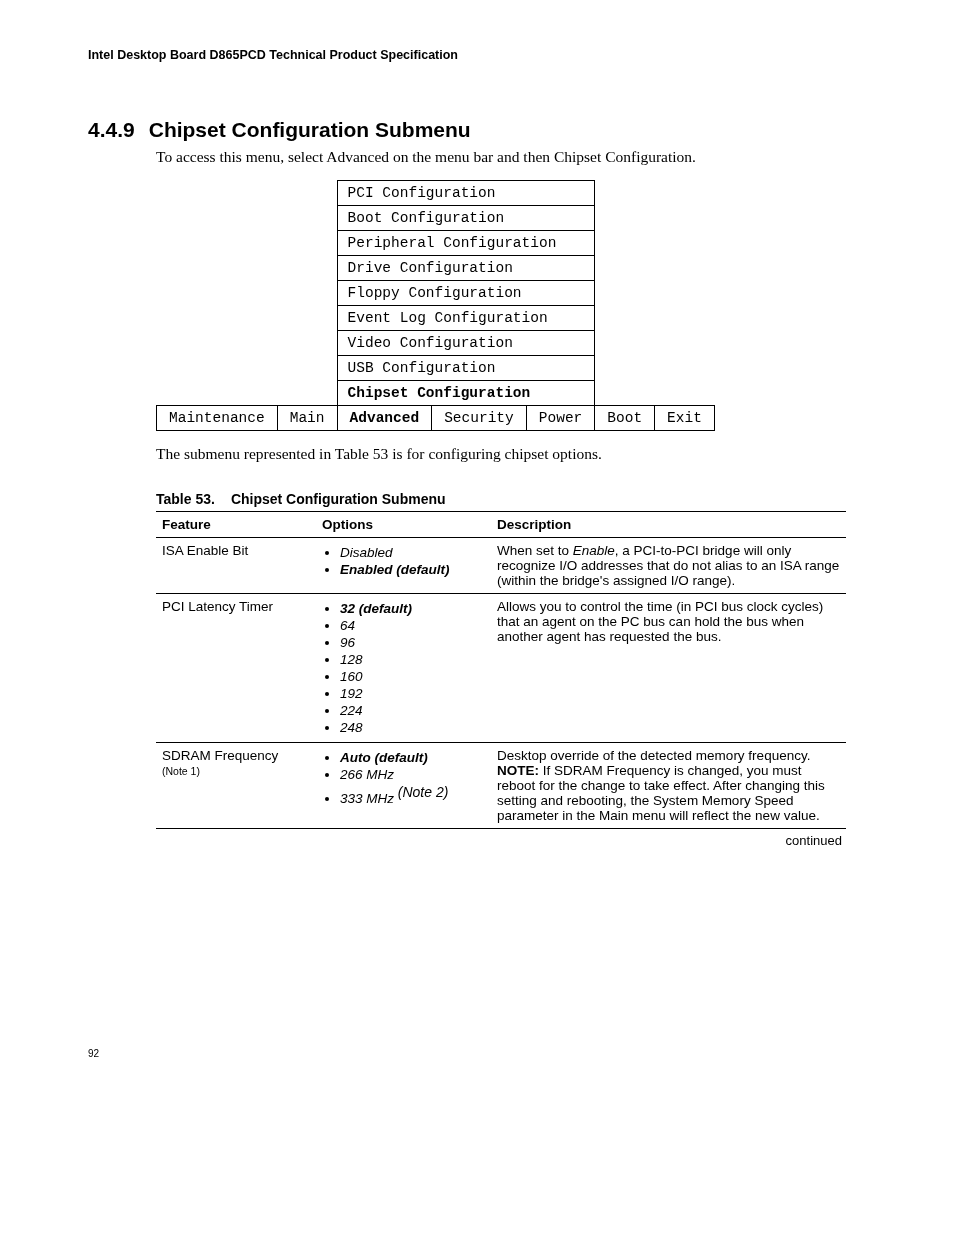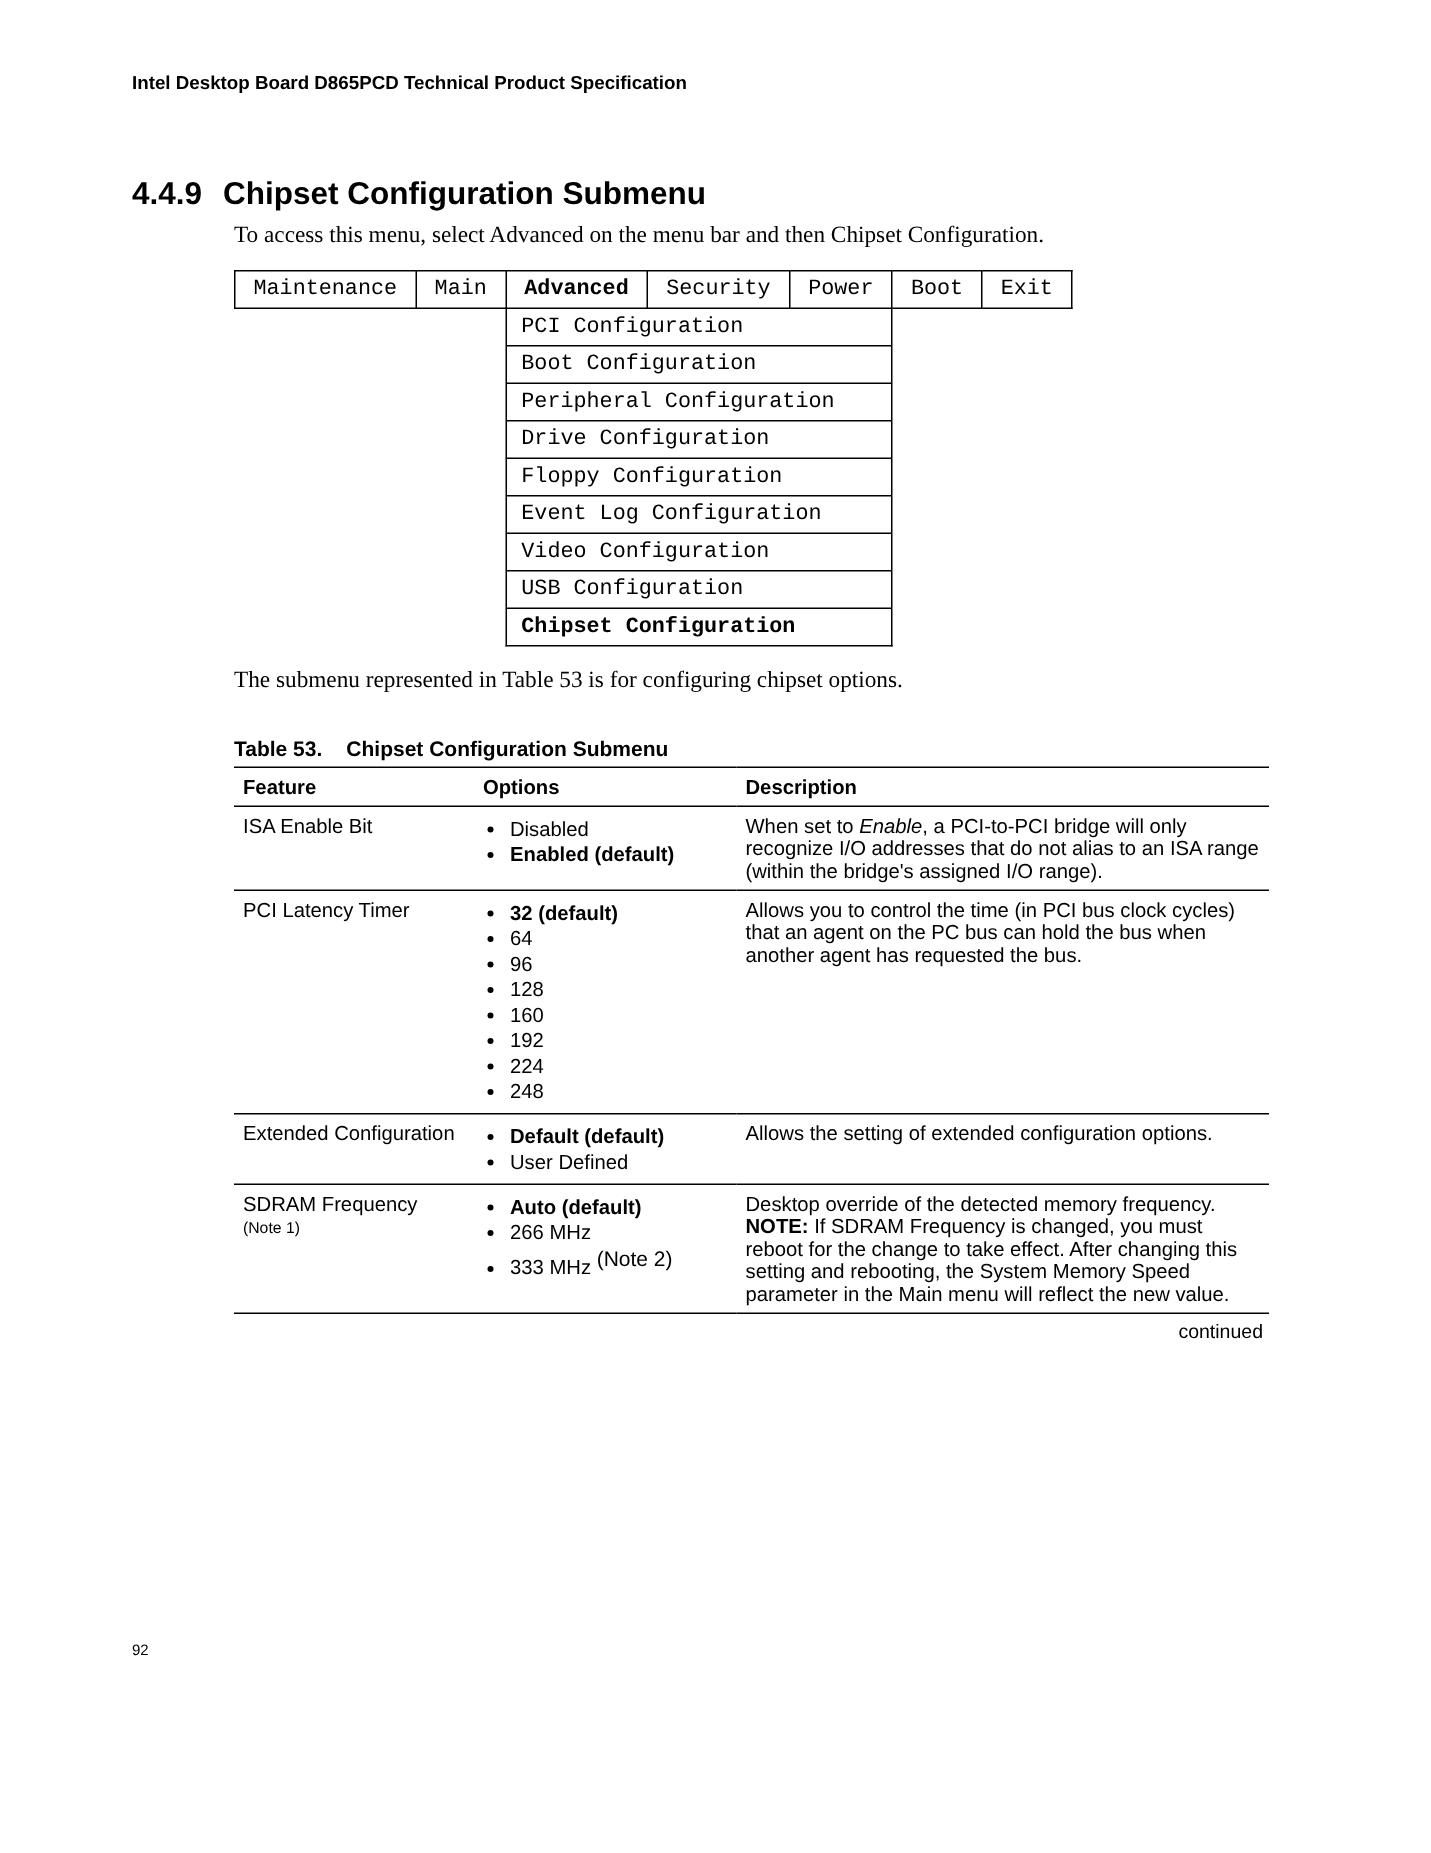--- a/index.html
+++ b/index.html
@@ -95,20 +95,21 @@
   }
   table.spec col.c1 { width: 160px; }
   table.spec col.c2 { width: 175px; }
   table.spec .options ul {
     list-style: disc;
     margin: 0;
     padding-left: 18px;
   }
   table.spec .options li {
     margin: 2px 0;
+    font-style: italic;
   }
   .bold { font-weight: bold; }
   .italic { font-style: italic; }
   .sup { font-size: 14px; vertical-align: super; }
   .note-small { font-size: 10.5px; }
   .continued {
     font-size: 13px;
     text-align: right;
     margin: 4px 40px 0 0;
   }
@@ -124,47 +125,47 @@
 
 <h2 class="section-title">
   <span class="num">4.4.9</span><span>Chipset Configuration Submenu</span>
 </h2>
 
 <p class="intro-text">To access this menu, select Advanced on the menu bar and then Chipset Configuration.</p>
 
 <table class="menu-box">
   <tbody>
       <tr>
-    <td>Maintenance</td>
-    <td>Main</td>
-    <td class="active">Advanced</td>
-    <td>Security</td>
-    <td>Power</td>
-    <td>Boot</td>
-    <td>Exit</td>
-  </tr>
-  <tr>
     <td class="noborder"></td>
     <td class="noborder"></td>
     <td colspan="3" class="submenu-cell">
       <ul class="submenu-list">
         <li>PCI Configuration</li>
         <li>Boot Configuration</li>
         <li>Peripheral Configuration</li>
         <li>Drive Configuration</li>
         <li>Floppy Configuration</li>
         <li>Event Log Configuration</li>
         <li>Video Configuration</li>
         <li>USB Configuration</li>
         <li>Chipset Configuration</li>
       </ul>
     </td>
     <td class="noborder"></td>
     <td class="noborder"></td>
   </tr>
+  <tr>
+    <td>Maintenance</td>
+    <td>Main</td>
+    <td class="active">Advanced</td>
+    <td>Security</td>
+    <td>Power</td>
+    <td>Boot</td>
+    <td>Exit</td>
+  </tr>
 </tbody>
   </table>
 
 <p class="para">The submenu represented in Table 53 is for configuring chipset options.</p>
 
 <div class="table-caption">
   <span class="tlabel">Table 53.</span><span>Chipset Configuration Submenu</span>
 </div>
 
 <table class="spec">
@@ -203,30 +204,20 @@
           <li>128</li>
           <li>160</li>
           <li>192</li>
           <li>224</li>
           <li>248</li>
         </ul>
       </td>
       <td>Allows you to control the time (in PCI bus clock cycles) that an agent on the PC bus can hold the bus when another agent has requested the bus.</td>
     </tr>
     <tr>
-      <td>Extended Configuration</td>
-      <td class="options">
-        <ul>
-          <li class="bold">Default (default)</li>
-          <li>User Defined</li>
-        </ul>
-      </td>
-      <td>Allows the setting of extended configuration options.</td>
-    </tr>
-    <tr>
       <td>
         <span>SDRAM Frequency</span><br>
         <span class="note-small">(Note 1)</span>
       </td>
       <td class="options">
         <ul>
           <li class="bold">Auto (default)</li>
           <li>266 MHz</li>
           <li><span>333 MHz </span><span class="sup">(Note 2)</span></li>
         </ul>

